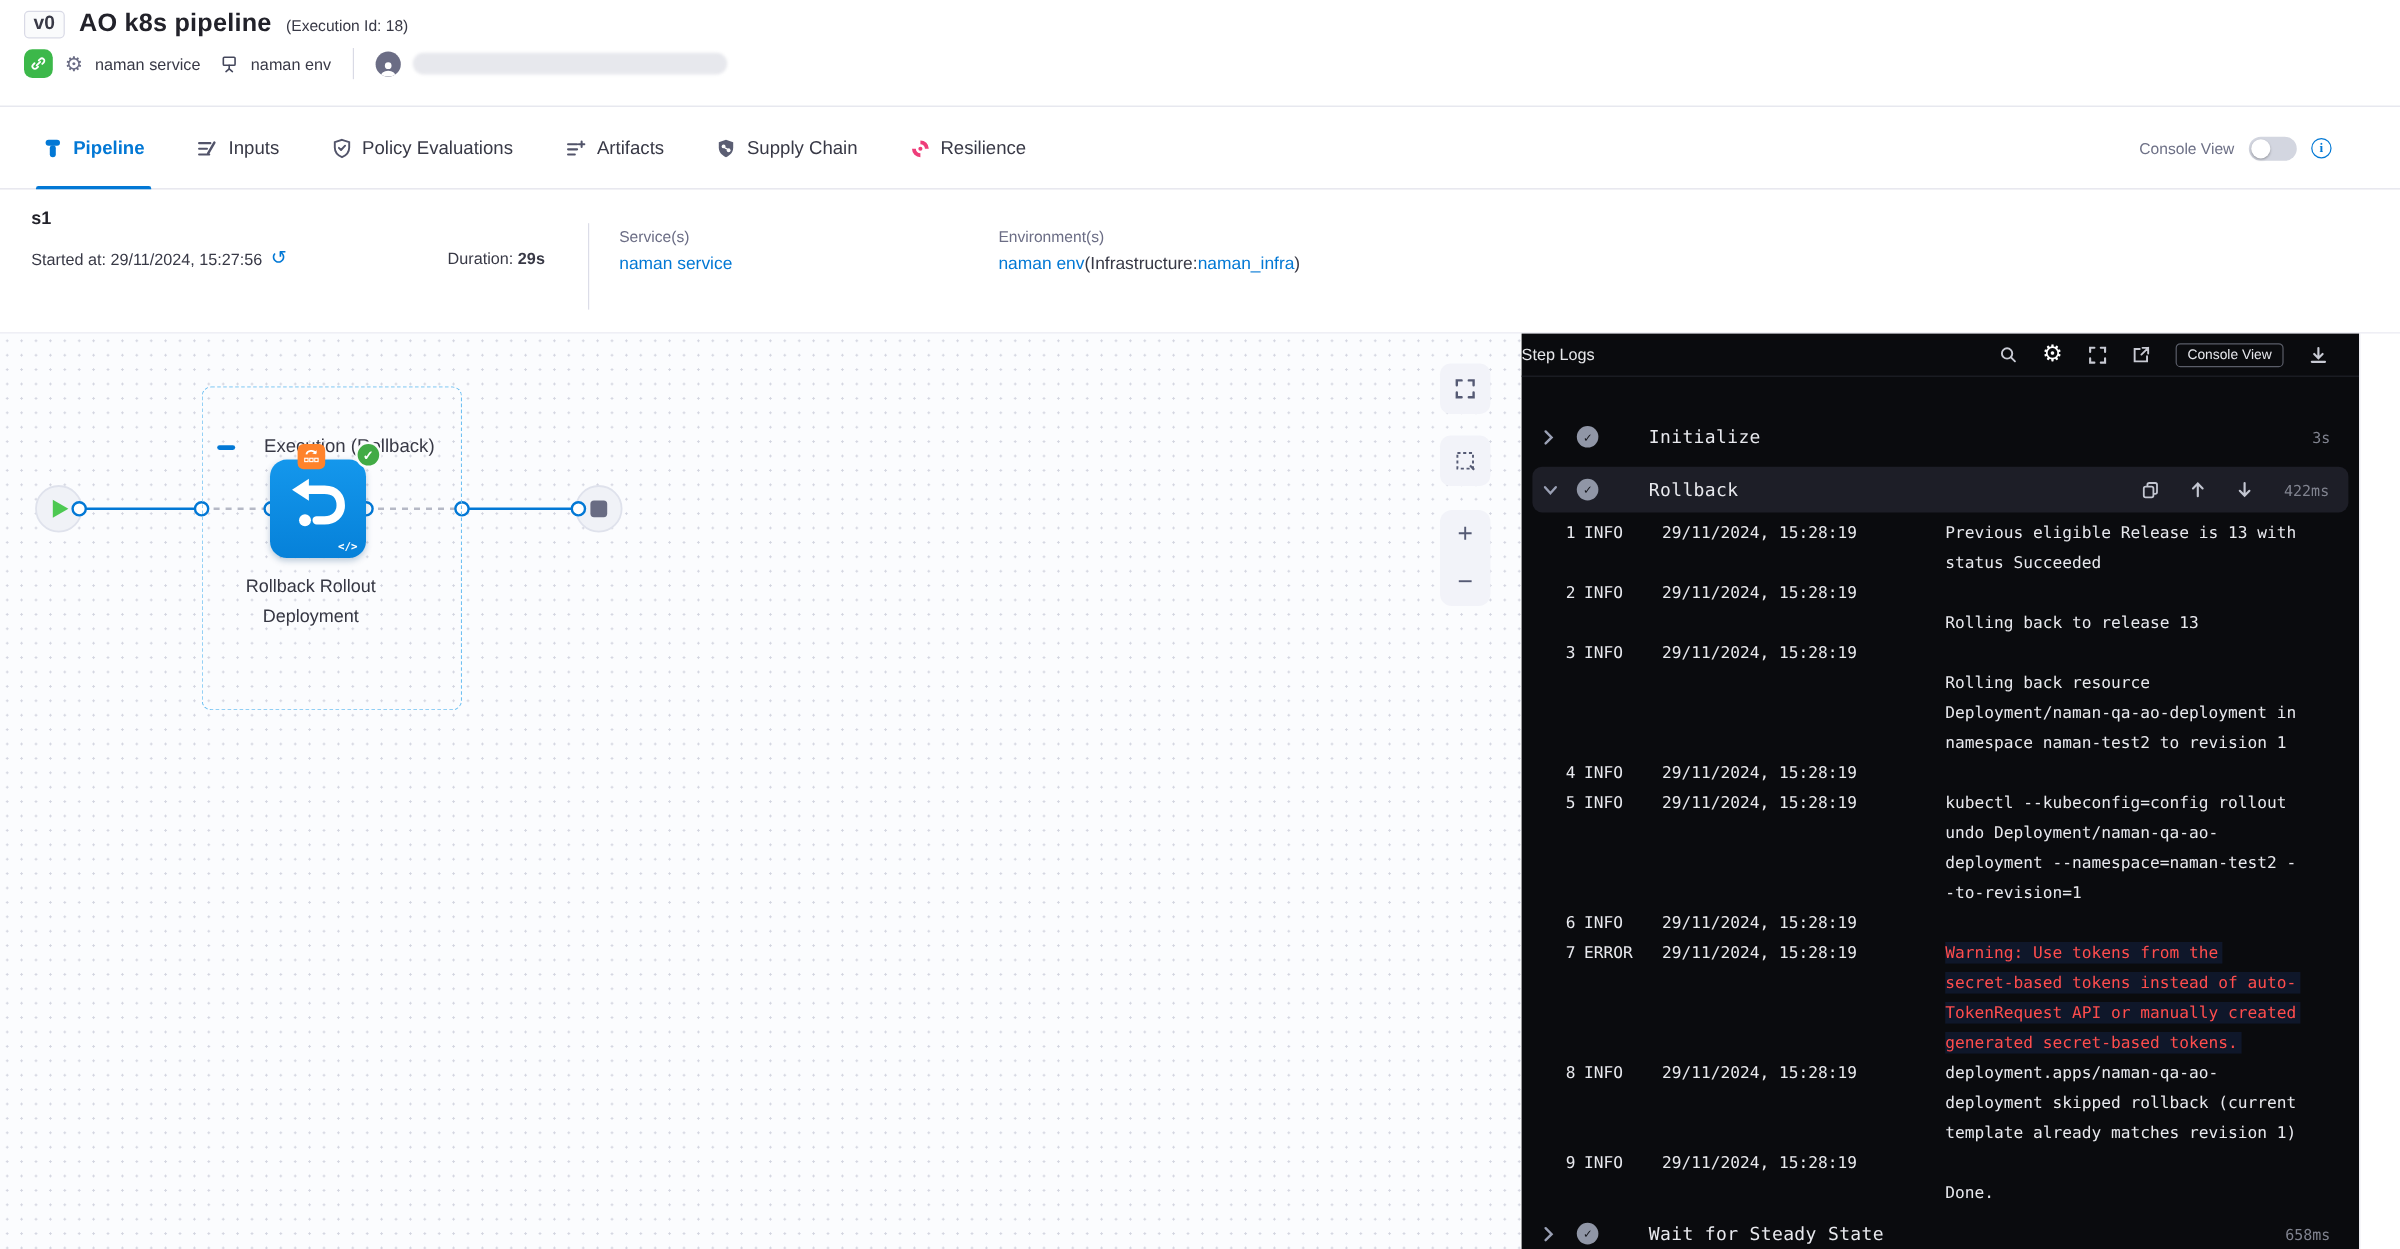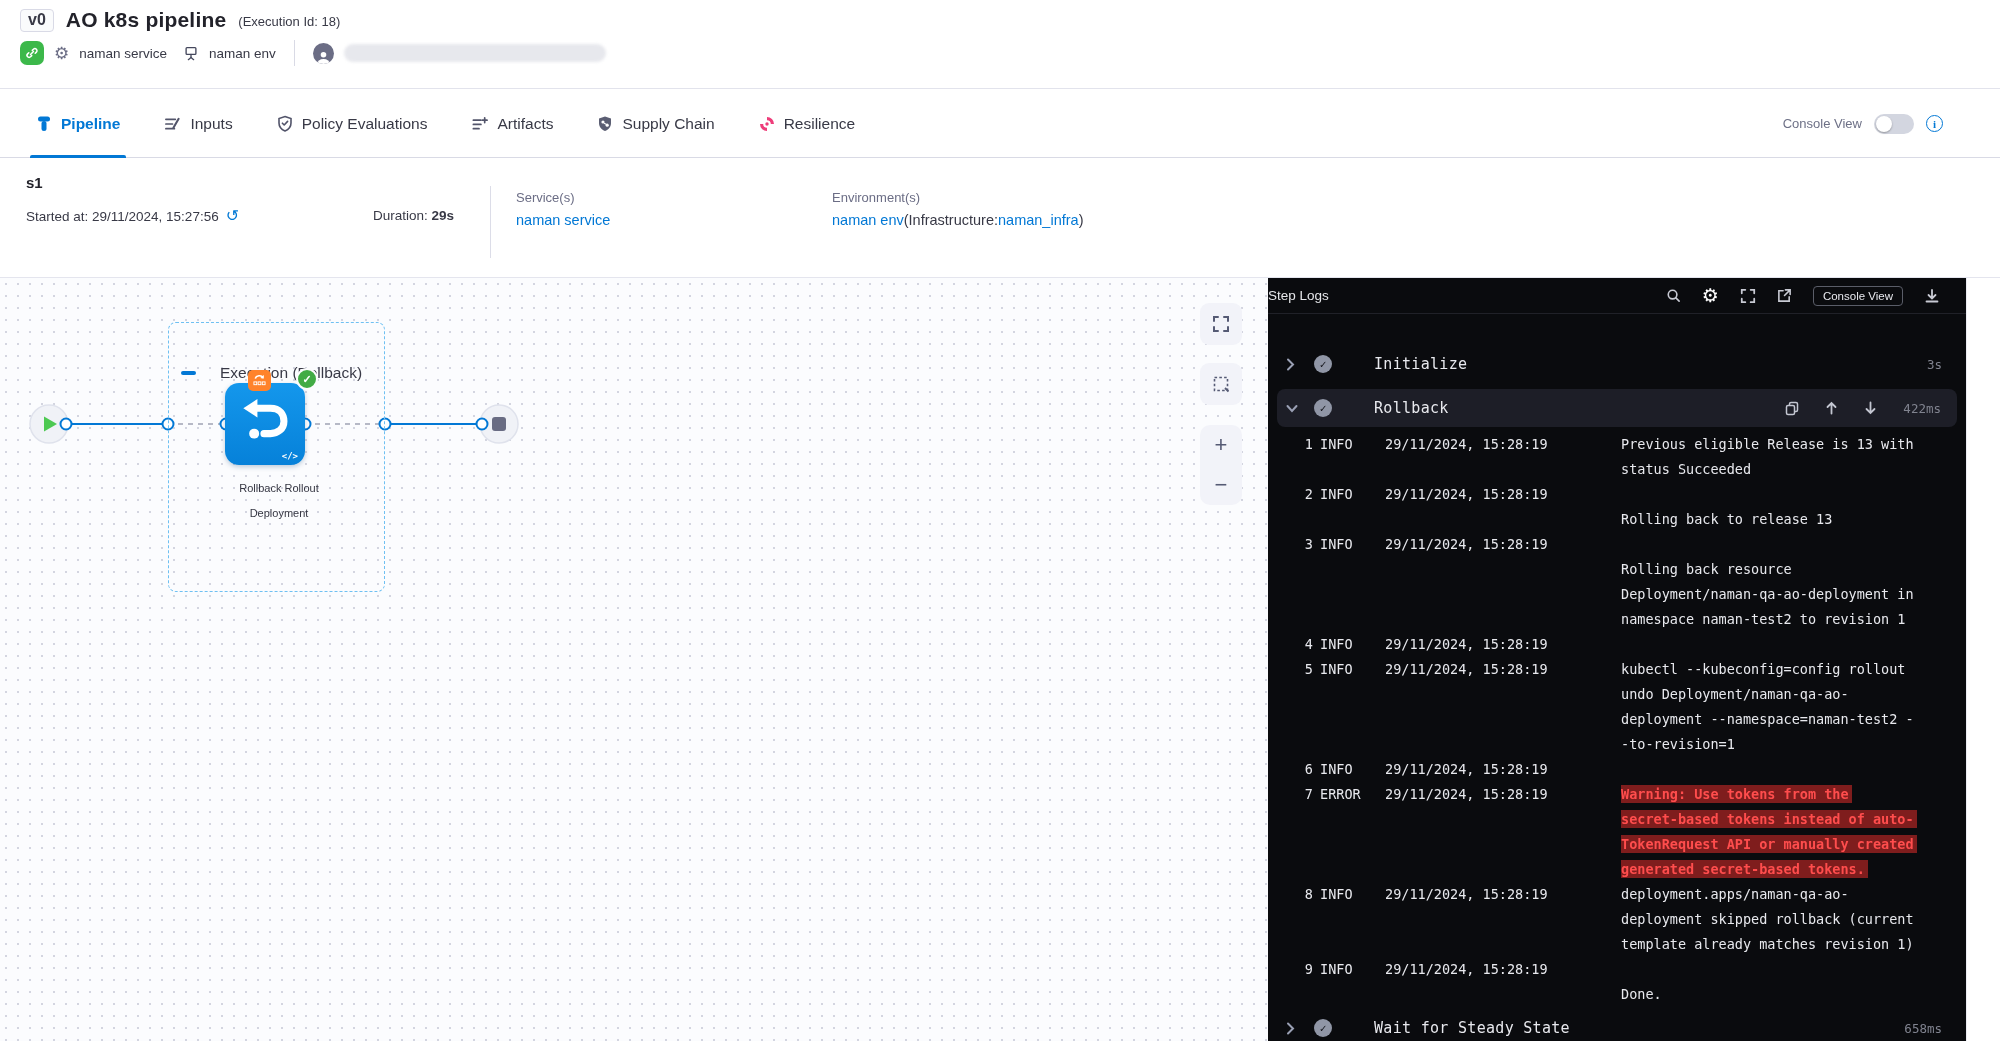--- a/index.html
+++ b/index.html
@@ -65,21 +65,21 @@
 
   .step-node { position:absolute; left:225px; top:105px; width:80px; height:82px; border-radius:14px;
                background:linear-gradient(180deg,#1497ec,#0681d9); box-shadow:0 2px 5px rgba(2,60,110,.25); cursor:pointer; }
   .step-node .code-glyph { position:absolute; right:7px; bottom:4px; color:#fff; font-size:9px; font-weight:700;
                            font-family:"DejaVu Sans Mono", monospace; }
   .node-badge { position:absolute; left:23px; top:-13px; width:23px; height:21px; border-radius:5px; background:#ff832b;
                 display:flex; align-items:center; justify-content:center; }
   .node-check { position:absolute; left:71px; top:-15px; width:22px; height:22px; border-radius:50%; background:#42ab45;
                 border:2px solid #fbfcfd; color:#fff; font-size:11px; font-weight:700;
                 display:flex; align-items:center; justify-content:center; }
-  .node-label { position:absolute; left:164px; top:198px; width:230px; text-align:center; font-size:11px; color:#353642; line-height:25px; }
+  .node-label { position:absolute; left:144px; top:198px; width:230px; text-align:center; font-size:15px; color:#353642; line-height:25px; }
 
   .cv-btn { position:absolute; width:42px; height:42px; border-radius:9px; background:#f2f3f9; display:flex; align-items:center; justify-content:center; cursor:pointer; }
   .zoom-pill { position:absolute; left:1200px; top:147px; width:42px; height:80px; border-radius:10px; background:#f2f3f9; display:flex; flex-direction:column; }
   .zoom-pill .zbtn { flex:1; display:flex; align-items:center; justify-content:center; font-size:22px; color:#555a74; cursor:pointer; }
 
   
   .logpanel { position:absolute; left:1268px; top:0; width:698px; height:763px; background:#0a0b0e; color:#e8e9ee; }
   .lp-header { height:36px; display:flex; align-items:center; border-bottom:1px solid #202128; }
   .lp-title { font-size:13.5px; color:#e6e7ea; }
   .lp-icons { margin-left:auto; display:flex; align-items:center; gap:21px; padding-right:26px; }
@@ -100,21 +100,21 @@
   .row-rollback .sec-right { padding-right:16px; }
   .rb-ic { color:#c3c6d1; display:flex; cursor:pointer; }
   .row-wait { margin-top:2px; }
 
   .log-lines { margin-top:4px; }
   .log-line { display:flex; height:25px; align-items:center; font-family:"DejaVu Sans Mono", monospace; font-size:13.5px; }
   .c-num { width:15px; margin-left:30px; text-align:right; color:#e8e9ee; flex:none; }
   .c-level { width:50px; margin-left:7px; color:#e8e9ee; flex:none; }
   .c-time { width:236px; margin-left:15px; color:#e8e9ee; flex:none; }
   .c-msg { flex:1; color:#e8e9ee; white-space:pre; }
-  .err-hl { color:#ff4d4d; font-weight:700; background:#7f1d1d; padding:1px 3px 1px 0; }
+  .err-hl { color:#ff4d4d; font-weight:400; background:#0f172a; padding:1px 3px 1px 0; }
 
   .right-strip { position:absolute; left:1966px; top:0; width:34px; height:763px; background:#fff; border-left:1px solid #ebecf2; }
 </style>
 </head>
 <body>
 
 <div class="page">
 
   <div class="header">
     <div class="title-row">

